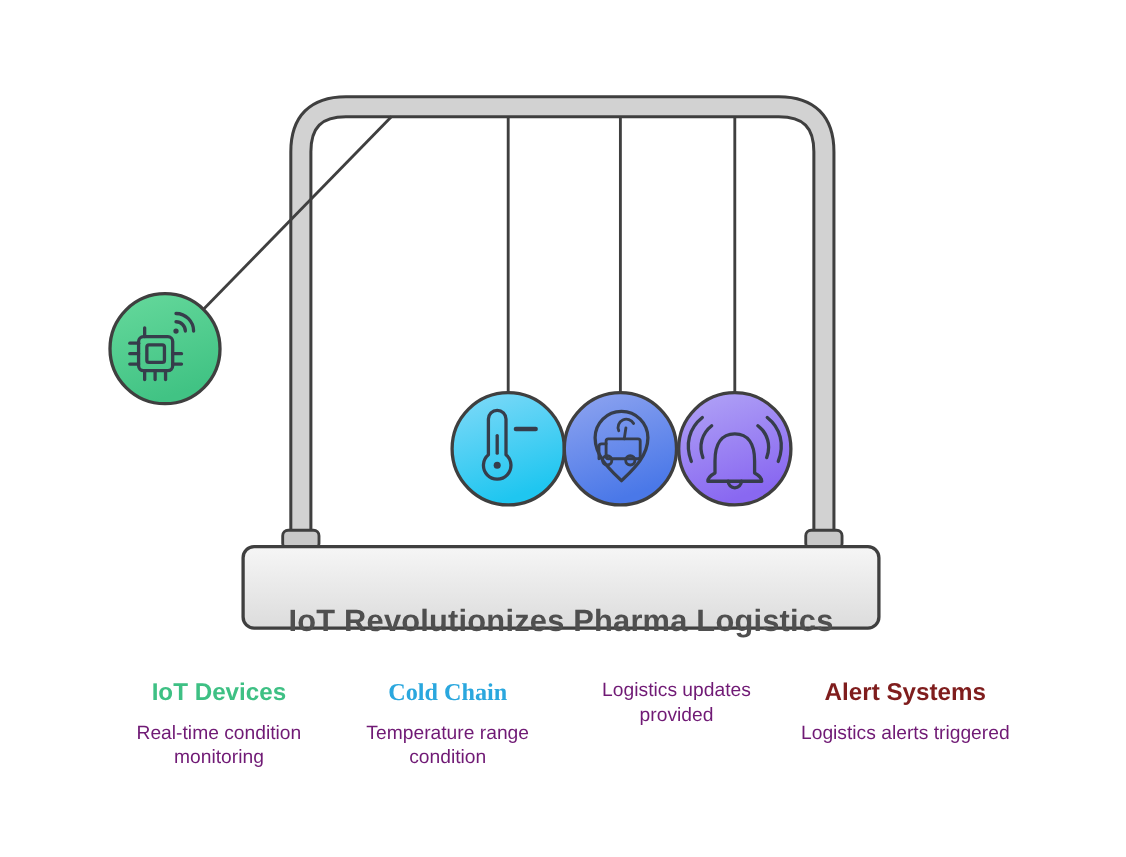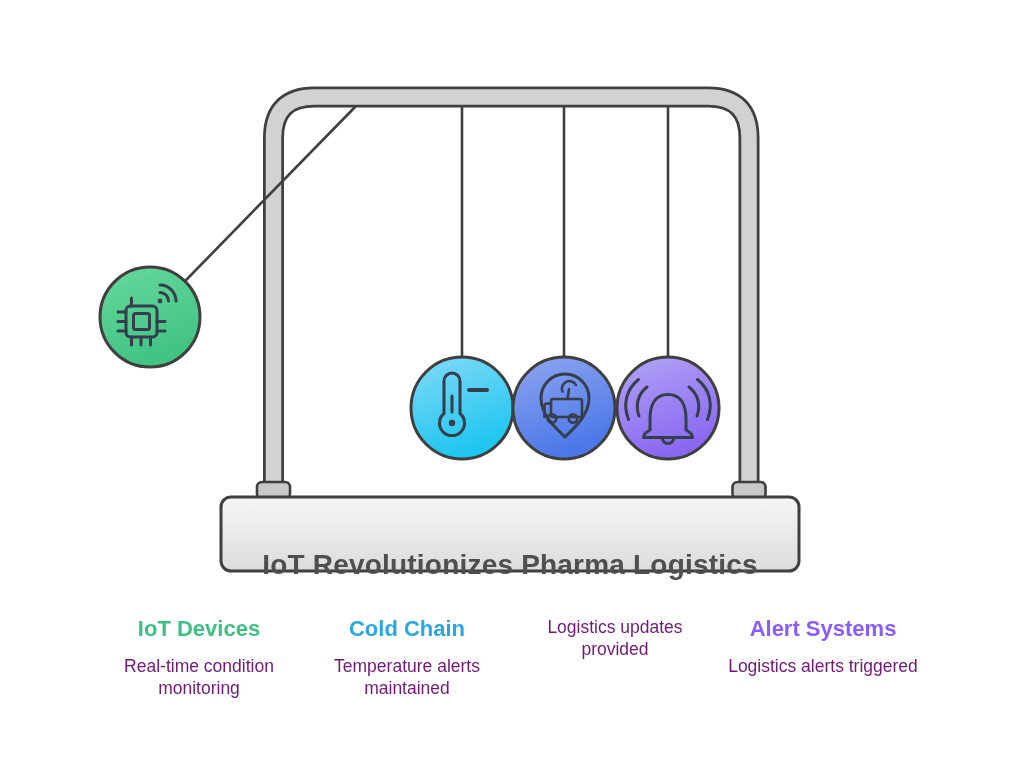--- a/index.html
+++ b/index.html
@@ -124,25 +124,25 @@
   <div class="banner-title">
     <span>IoT Revolutionizes Pharma Logistics</span>
   </div>
 
   <div class="columns">
     <div class="col">
       <div class="heading" style="color: rgb(62, 192, 132);">IoT Devices</div>
       <div class="caption">Real-time condition monitoring</div>
     </div>
     <div class="col">
-      <div class="heading" style="color: rgb(42, 167, 222);">Cold Chain</div>
-      <div class="caption">Temperature alerts maintained</div>
+      <div class="heading" style="color: rgb(42, 167, 222); font-family: Liberation Serif, serif;">Cold Chain</div>
+      <div class="caption">Temperature range condition</div>
     </div>
     <div class="col">
       <div class="caption">Logistics updates provided</div>
     </div>
     <div class="col">
-      <div class="heading" style="color: #8b5cf6;">Alert Systems</div>
+      <div class="heading" style="color: #7f1d1d;">Alert Systems</div>
       <div class="caption">Logistics alerts triggered</div>
     </div>
   </div>
 
 </div>
 
 </body></html>

